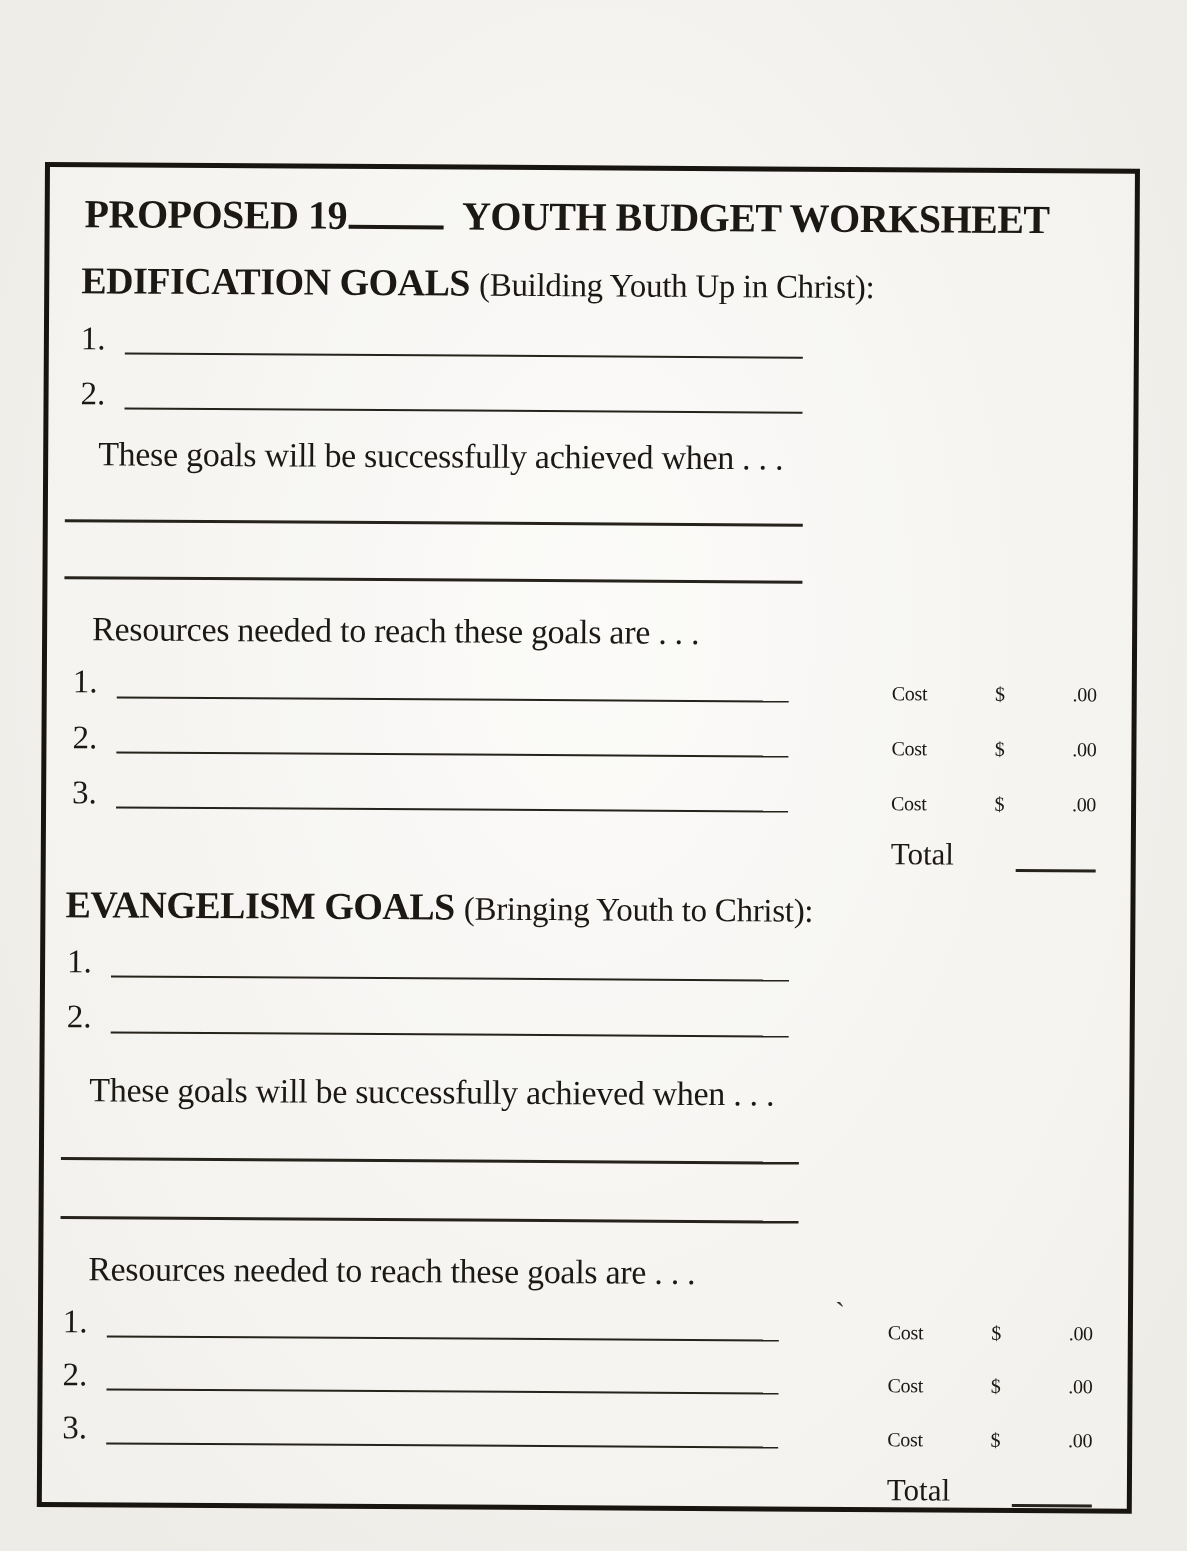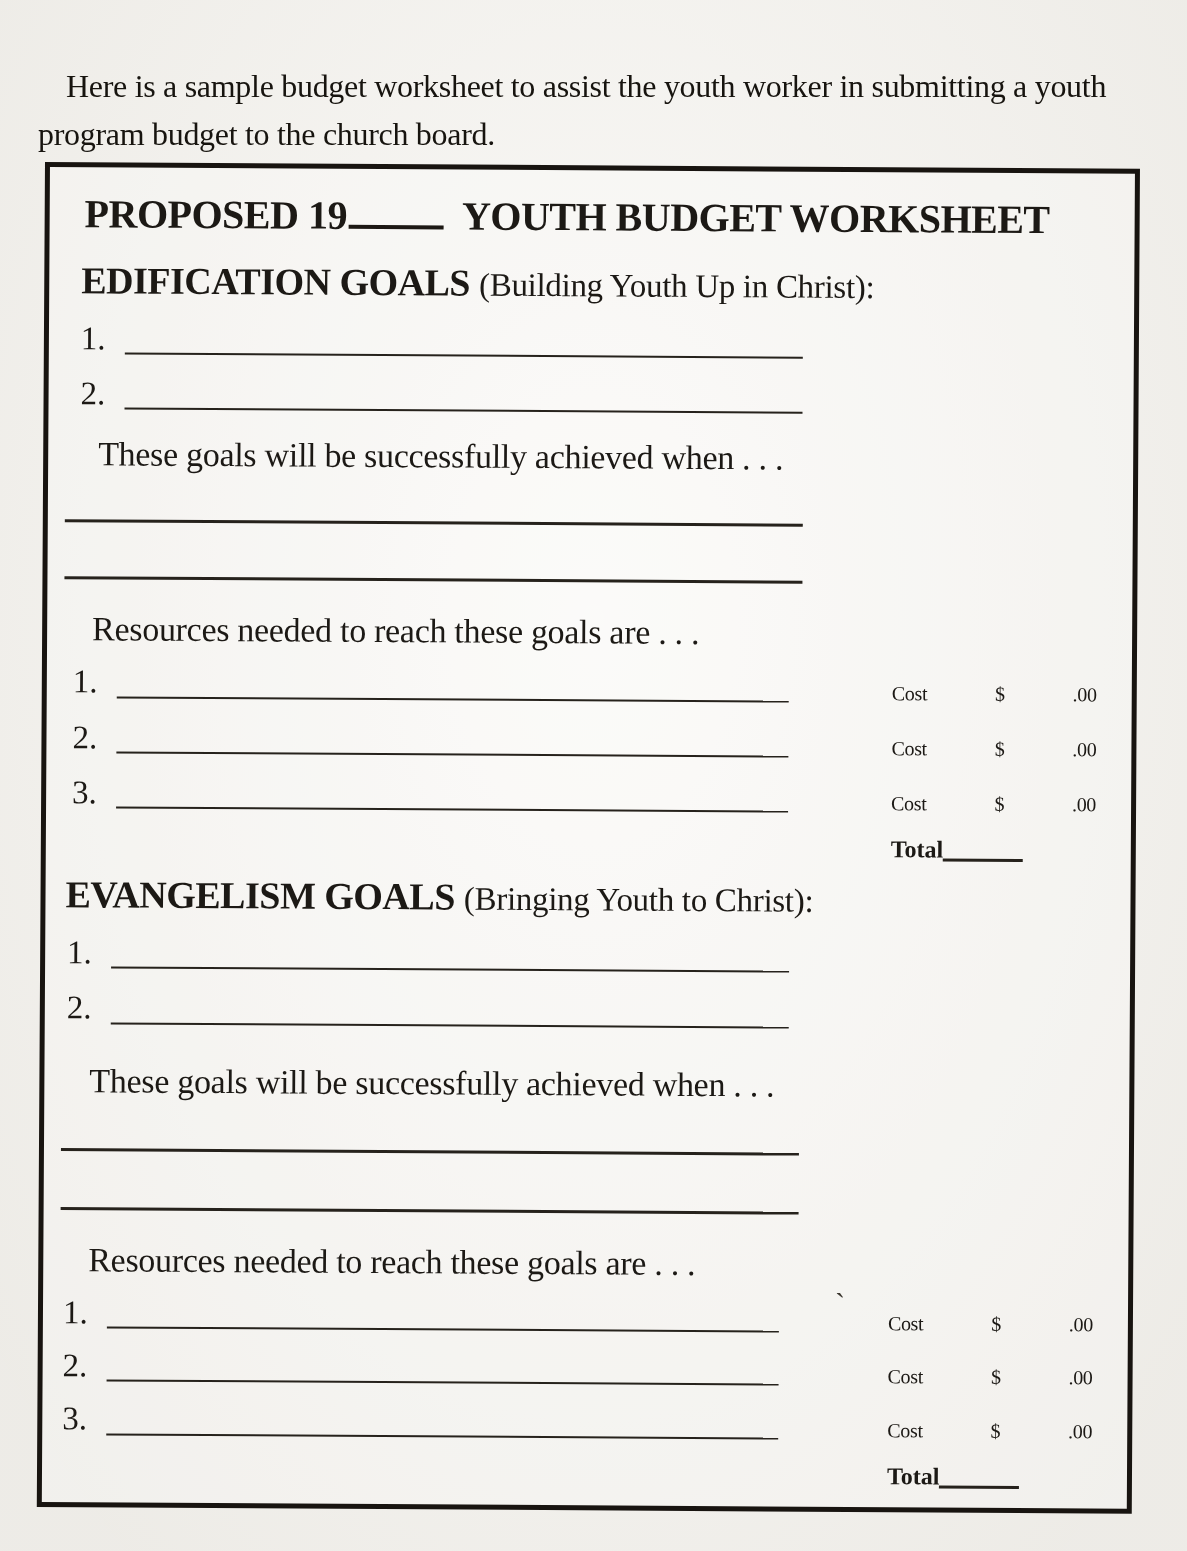--- a/index.html
+++ b/index.html
@@ -117,36 +117,35 @@
     position: absolute;
     right: 0; bottom: 2px;
     width: 205px;
     display: flex; justify-content: space-between;
     font-size: 20px; line-height: 1.3;
     letter-spacing: -0.3px;
   }
   .total-row {
     margin: 16px 0 0 auto;
     width: 205px;
-    display: flex; justify-content: flex-start;
+    display: flex; justify-content: space-between;
     align-items: flex-end;
-    font-size: 24px; line-height: 1.3; font-weight: bold;
+    font-size: 31px; line-height: 1.3;
   }
   .total-row .total-line {
     width: 80px;
     border-bottom: 3px solid #26221c;
     margin-bottom: 4px;
   }
 </style>
 </head>
 <body>
 
 <div class="page">
 
-  <p class="intro">Here is a sample budget worksheet to assist the youth worker in submitting a youth program budget to the church board.</p>
 
   <div class="sheet">
 
     <div class="title">
       <span>PROPOSED 19</span><span class="year-blank"></span><span>YOUTH BUDGET WORKSHEET</span>
     </div>
 
     <div class="section sec1">
       <div class="sec-heading">
         <span>EDIFICATION GOALS</span>

